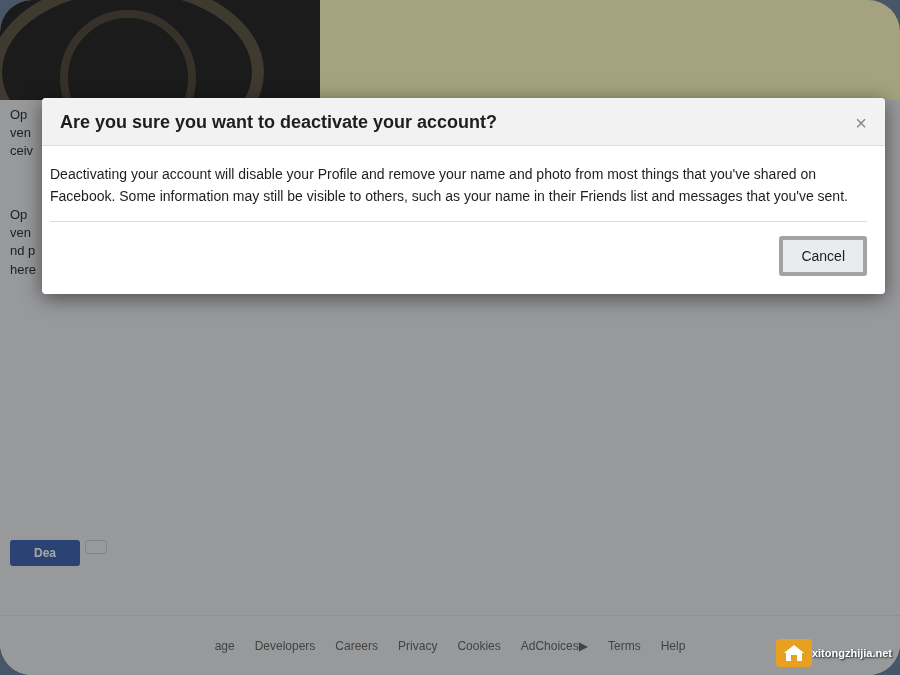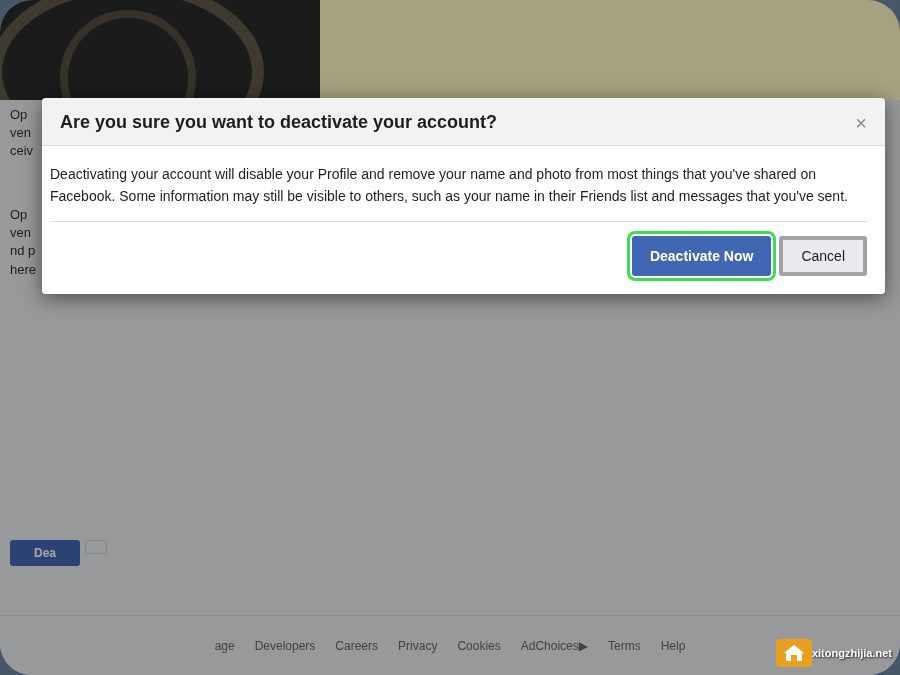--- a/index.html
+++ b/index.html
@@ -283,21 +283,20 @@
 
 <div class="modal">
   <div class="modal-header">
     <span class="modal-title">Are you sure you want to deactivate your account?</span>
     <button class="modal-close">×</button>
   </div>
   <div class="modal-body">
     <p class="modal-description">Deactivating your account will disable your Profile and remove your name and photo from most things that you've shared on Facebook. Some information may still be visible to others, such as your name in their Friends list and messages that you've sent.</p>
     <div class="modal-divider"></div>
     <div class="modal-actions">
-      <button class="btn-deactivate">Deactivate Now</button>
       <button class="btn-cancel">Cancel</button>
     </div>
   </div>
 </div>
 
 <div class="watermark">
   <div class="watermark-icon">
     <svg width="24" height="20" viewBox="0 0 24 20">
       <polygon points="12,2 2,10 4,10 4,18 20,18 20,10 22,10" fill="white" stroke="none"></polygon>
       <rect x="9" y="12" width="6" height="6" fill="#e8a020"></rect>

